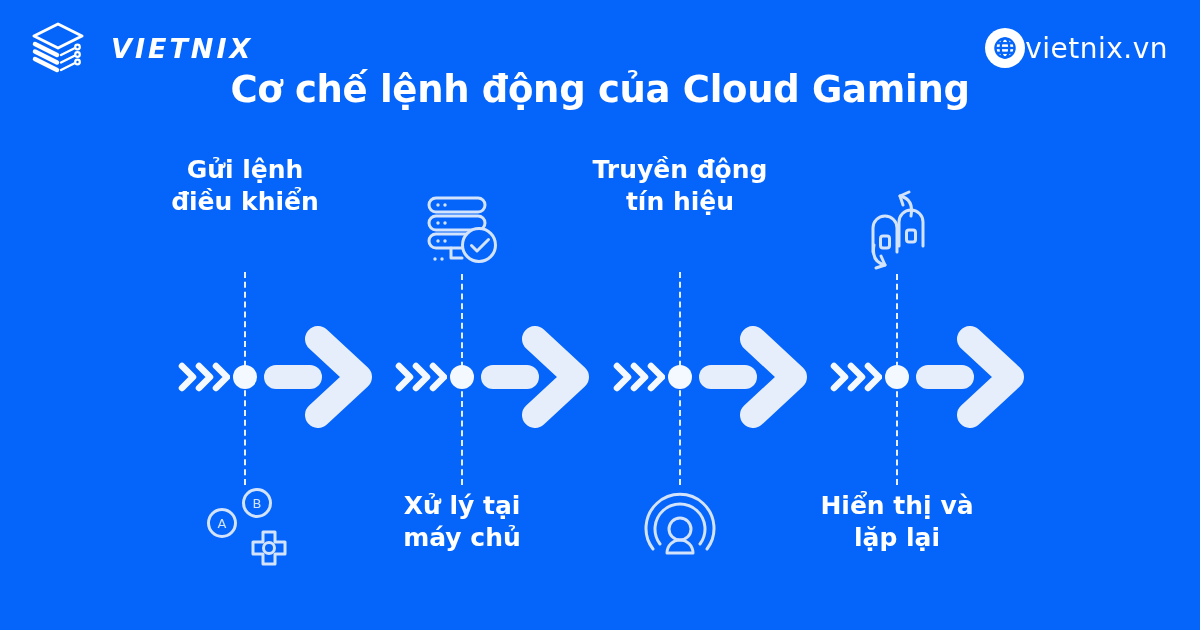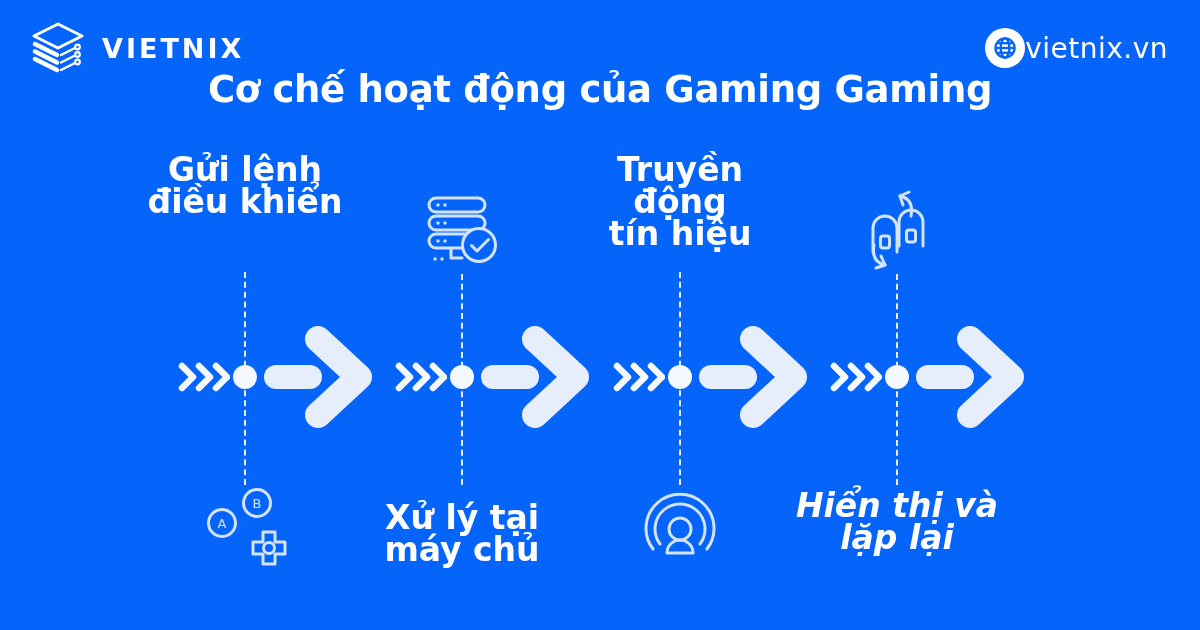--- a/index.html
+++ b/index.html
@@ -4,38 +4,38 @@
 <style>
   html,body{margin:0;padding:0;}
   .canvas{
     position:relative;
     width:1200px;height:630px;
     background:#0565FA;
     overflow:hidden;
     font-family:"DejaVu Sans","Liberation Sans",sans-serif;
   }
   
-  .header-left{position:absolute;left:30px;top:22px;display:flex;align-items:center;gap:16px;}
+  .header-left{position:absolute;left:30px;top:22px;display:flex;align-items:center;gap:25px;font-style:italic;}
   .wordmark{color:#FFFFFF;font-size:27px;font-weight:bold;letter-spacing:3px;}
   .header-right{position:absolute;right:32px;top:28px;display:flex;align-items:center;}
   .site-url{color:#FFFFFF;font-size:28px;font-weight:400;letter-spacing:0.5px;}
   
   .title{
     position:absolute;left:0;right:0;top:68px;
     text-align:center;color:#FFFFFF;
     font-size:37px;font-weight:bold;letter-spacing:-0.3px;
     margin:0;
   }
   
   .abs{position:absolute;}
   .dash-line{width:0;border-left:2px dashed #E8F0FD;}
   .dot{width:24px;height:24px;border-radius:50%;background:#F4F8FF;}
   .step-label{
     width:220px;text-align:center;color:#FFFFFF;
-    font-size:33px;font-weight:bold;line-height:32px;
+    font-size:25px;font-weight:bold;line-height:32px;
     white-space:pre-line;
   }
   .icon-stroke{stroke:#D3E3FB;stroke-width:3;fill:none;stroke-linecap:round;stroke-linejoin:round;}
   .icon-fill{fill:#D3E3FB;}
   .chev{stroke:#F4F8FF;stroke-width:6.5;fill:none;stroke-linecap:round;stroke-linejoin:round;}
   .big-arrow-head{stroke:#E7EEFB;stroke-width:26;fill:none;stroke-linecap:round;stroke-linejoin:round;}
   .big-arrow-shaft{fill:#E7EEFB;}
   .logo-stroke{stroke:#FFFFFF;fill:none;stroke-linecap:round;stroke-linejoin:round;}
   .gp-letter{fill:#D3E3FB;font-family:"DejaVu Sans","Liberation Sans",sans-serif;font-size:13px;}
 </style>
@@ -65,21 +65,21 @@
       <circle cx="20" cy="20" r="20" fill="#FFFFFF"></circle>
       <circle cx="20" cy="20" r="9.6" fill="none" stroke="#0565FA" stroke-width="2.3"></circle>
       <ellipse cx="20" cy="20" rx="4.3" ry="9.6" fill="none" stroke="#0565FA" stroke-width="2.3"></ellipse>
       <line x1="10.8" y1="20" x2="29.2" y2="20" stroke="#0565FA" stroke-width="2.3"></line>
       <line x1="12.4" y1="15.2" x2="27.6" y2="15.2" stroke="#0565FA" stroke-width="2.3"></line>
       <line x1="12.4" y1="24.8" x2="27.6" y2="24.8" stroke="#0565FA" stroke-width="2.3"></line>
     </svg>
     <span class="site-url">vietnix.vn</span>
   </div>
 
-  <h1 class="title">Cơ chế hoạt động của Gaming Gaming</h1>
+  <h1 class="title">Cơ chế lệnh động của Cloud Gaming</h1>
 
   <div class="abs step-label" style="left:135px;top:154px;">Gửi lệnh
 điều khiển</div>
   <div class="abs dash-line" style="left:244px;top:272px;height:213px;"></div>
   <svg class="abs" style="left:178px;top:362px;" width="52" height="30" viewBox="0 0 52 30">
     <path class="chev" d="M4 4 L15 15 L4 26"></path>
       <path class="chev" d="M21 4 L32 15 L21 26"></path>
       <path class="chev" d="M38 4 L49 15 L38 26"></path>
   </svg>
   <div class="abs dot" style="left:233px;top:365px;"></div>
@@ -116,21 +116,21 @@
   <svg class="abs" style="left:395px;top:362px;" width="52" height="30" viewBox="0 0 52 30">
     <path class="chev" d="M4 4 L15 15 L4 26"></path>
       <path class="chev" d="M21 4 L32 15 L21 26"></path>
       <path class="chev" d="M38 4 L49 15 L38 26"></path>
   </svg>
   <div class="abs dot" style="left:450px;top:365px;"></div>
   <svg class="abs" style="left:481px;top:326px;" width="112" height="102" viewBox="0 0 112 102">
     <rect class="big-arrow-shaft" x="0" y="39" width="58" height="24" rx="12"></rect>
     <path class="big-arrow-head" d="M54 13 L95 51 L54 89"></path>
   </svg>
-  <div class="abs step-label" style="left:352px;top:490px;margin-top:12px;">Xử lý tại
+  <div class="abs step-label" style="left:352px;top:490px;">Xử lý tại
 máy chủ</div>
 
   <div class="abs step-label" style="left:570px;top:154px;">Truyền động
 tín hiệu</div>
   <div class="abs dash-line" style="left:679px;top:272px;height:213px;"></div>
   <svg class="abs" style="left:613px;top:362px;" width="52" height="30" viewBox="0 0 52 30">
     <path class="chev" d="M4 4 L15 15 L4 26"></path>
       <path class="chev" d="M21 4 L32 15 L21 26"></path>
       <path class="chev" d="M38 4 L49 15 L38 26"></path>
   </svg>
@@ -160,16 +160,16 @@
   <svg class="abs" style="left:830px;top:362px;" width="52" height="30" viewBox="0 0 52 30">
     <path class="chev" d="M4 4 L15 15 L4 26"></path>
       <path class="chev" d="M21 4 L32 15 L21 26"></path>
       <path class="chev" d="M38 4 L49 15 L38 26"></path>
   </svg>
   <div class="abs dot" style="left:885px;top:365px;"></div>
   <svg class="abs" style="left:916px;top:326px;" width="112" height="102" viewBox="0 0 112 102">
     <rect class="big-arrow-shaft" x="0" y="39" width="58" height="24" rx="12"></rect>
     <path class="big-arrow-head" d="M54 13 L95 51 L54 89"></path>
   </svg>
-  <div class="abs step-label" style="left:787px;top:490px;font-style:italic;">Hiển thị và
+  <div class="abs step-label" style="left:787px;top:490px;">Hiển thị và
 lặp lại</div>
 
 </div>
 
 </body></html>

